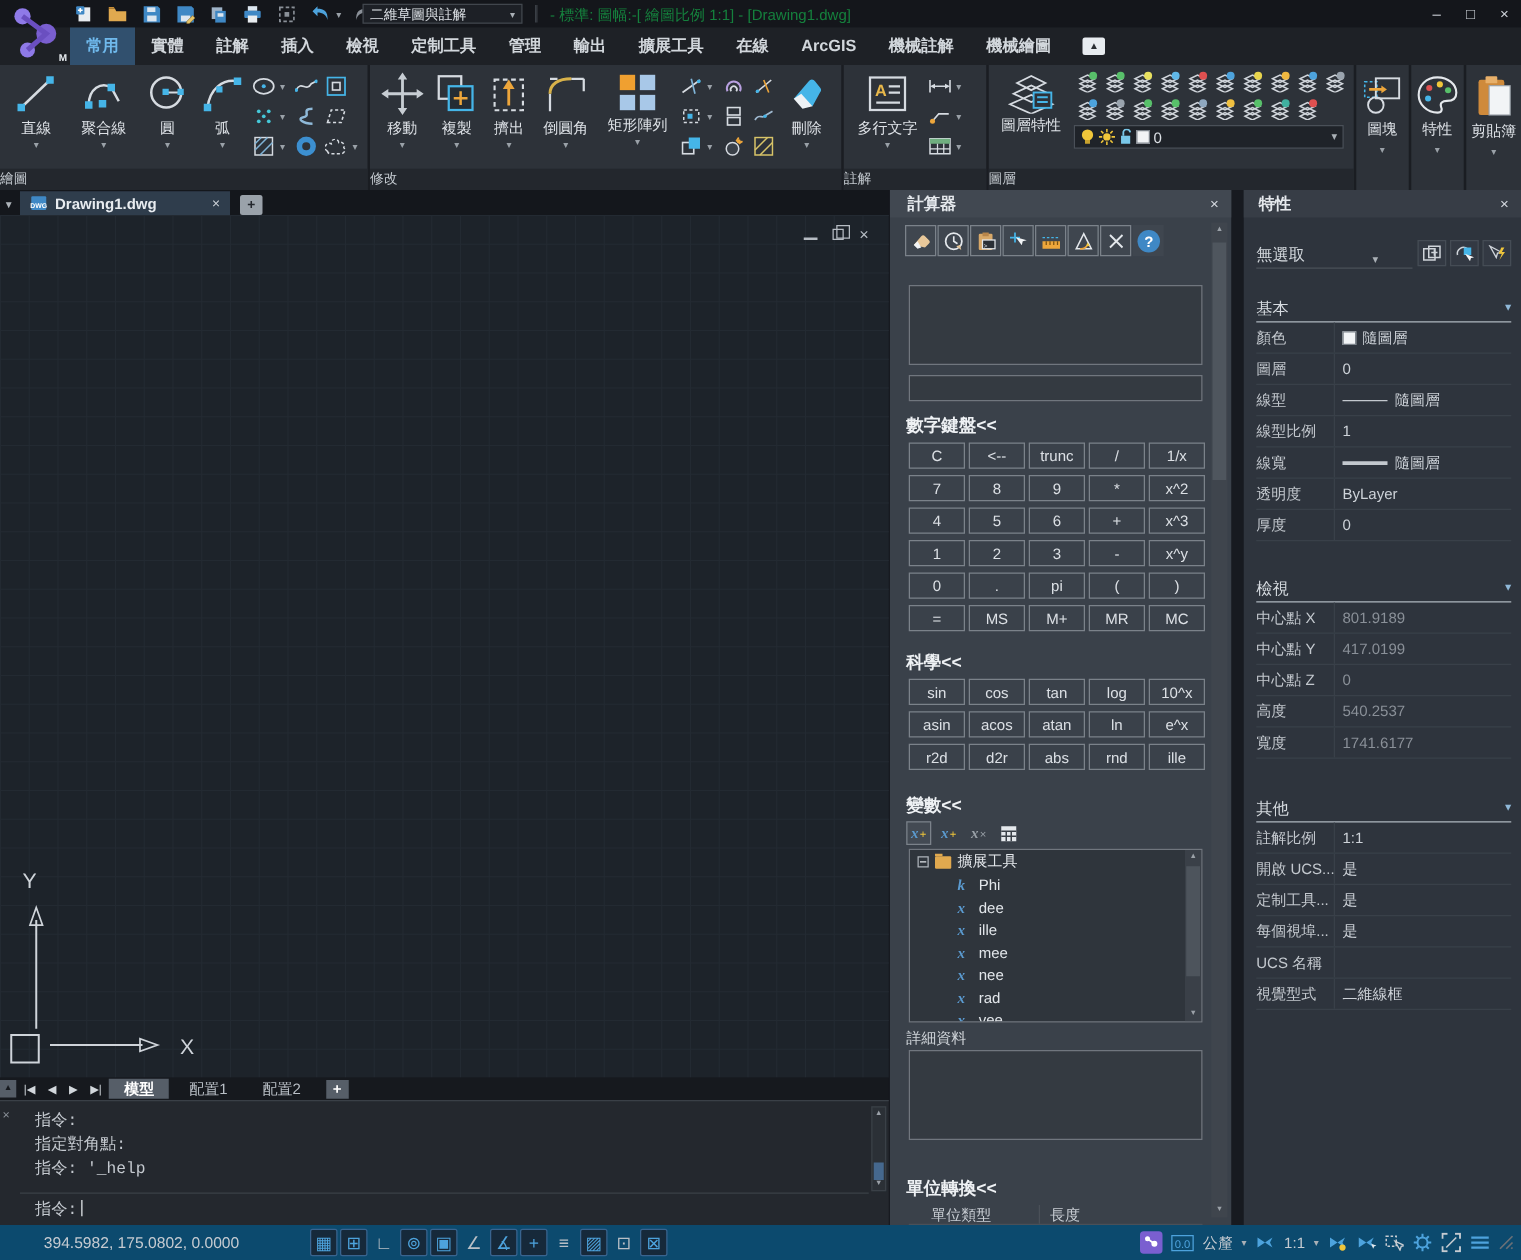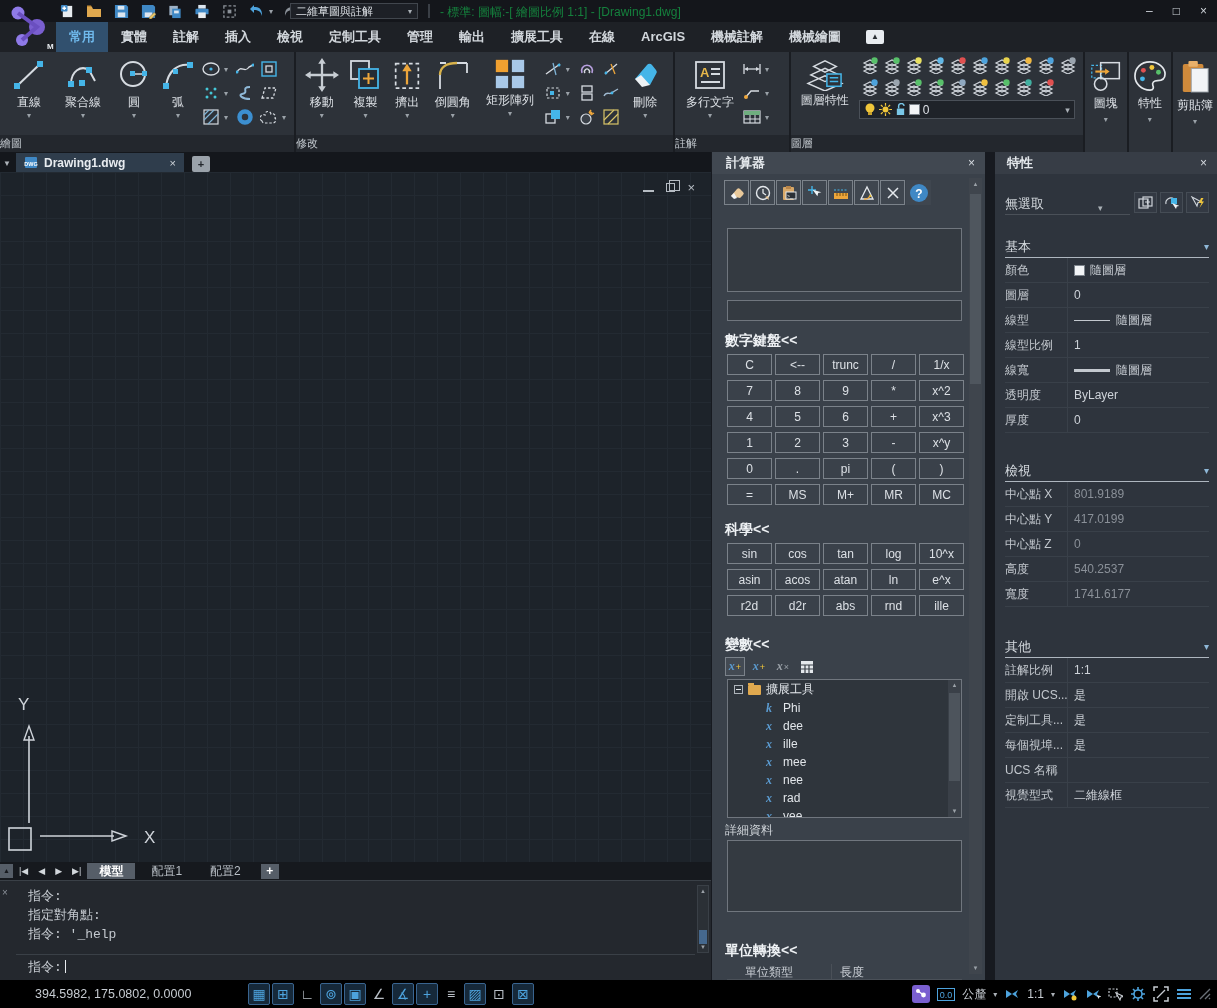--- a/index.html
+++ b/index.html
@@ -117,21 +117,21 @@
 .prop-header .crt{margin-left:auto;color:#8fb8d8;font-size:10px}
 .prop-row{display:flex;height:25px;align-items:center;border-bottom:1px solid #394049}
 .prop-label{width:63px;font-size:12px;color:#c3c8ce;border-right:1px solid #394049;height:100%;display:flex;align-items:center;white-space:nowrap;overflow:hidden}
 .prop-value{flex:1;padding-left:6px;font-size:12px;color:#ced3d9;display:flex;align-items:center;white-space:nowrap;overflow:hidden}
 .prop-value[data-kind="dim"]{color:#8a9098}
 .prop-value .pfx{display:none}
 .prop-value[data-kind="color"] .pfx{display:inline-block;width:11px;height:11px;background:#f2f4f6;border:1px solid #7d848c;margin-right:5px}
 .prop-value[data-kind="line"] .pfx{display:inline-block;width:36px;height:1px;background:#c3c8ce;margin-right:6px}
 .prop-value[data-kind="thickline"] .pfx{display:inline-block;width:36px;height:3px;background:#c3c8ce;margin-right:6px}
 
-#statusbar{position:absolute;top:980px;left:0;width:1217px;height:28px;background:#000000;display:flex;align-items:center}
+#statusbar{position:absolute;top:980px;left:0;width:1217px;height:28px;background:#0c4a6e;display:flex;align-items:center}
 #coords{position:absolute;left:35px;font-size:12.5px;color:#c6cbd1}
 #toggles{position:absolute;left:248px;display:flex;gap:2px}
 .tgl{width:22px;height:22px;display:flex;align-items:center;justify-content:center;font-size:14px;border:1px solid transparent;border-radius:2px}
 .tgl[data-state="on"]{background:#16293a;border-color:#39648f;color:#4da3dd}
 .tgl[data-state="off"]{color:#b9bfc6}
 #sb-right{position:absolute;right:6px;display:flex;align-items:center;gap:7px;color:#c6cbd1}
 #sb-logo{width:18px;height:18px;background:#7a5fd0;border-radius:3px;display:flex;align-items:center;justify-content:center}
 #sb-units-box{border:1px solid #4da3dd;color:#4da3dd;font-size:9px;padding:0 2px;height:13px;line-height:12px}
 .sb-crt{font-size:8px;color:#aab0b6}
 .blade{fill:#4da3dd}

